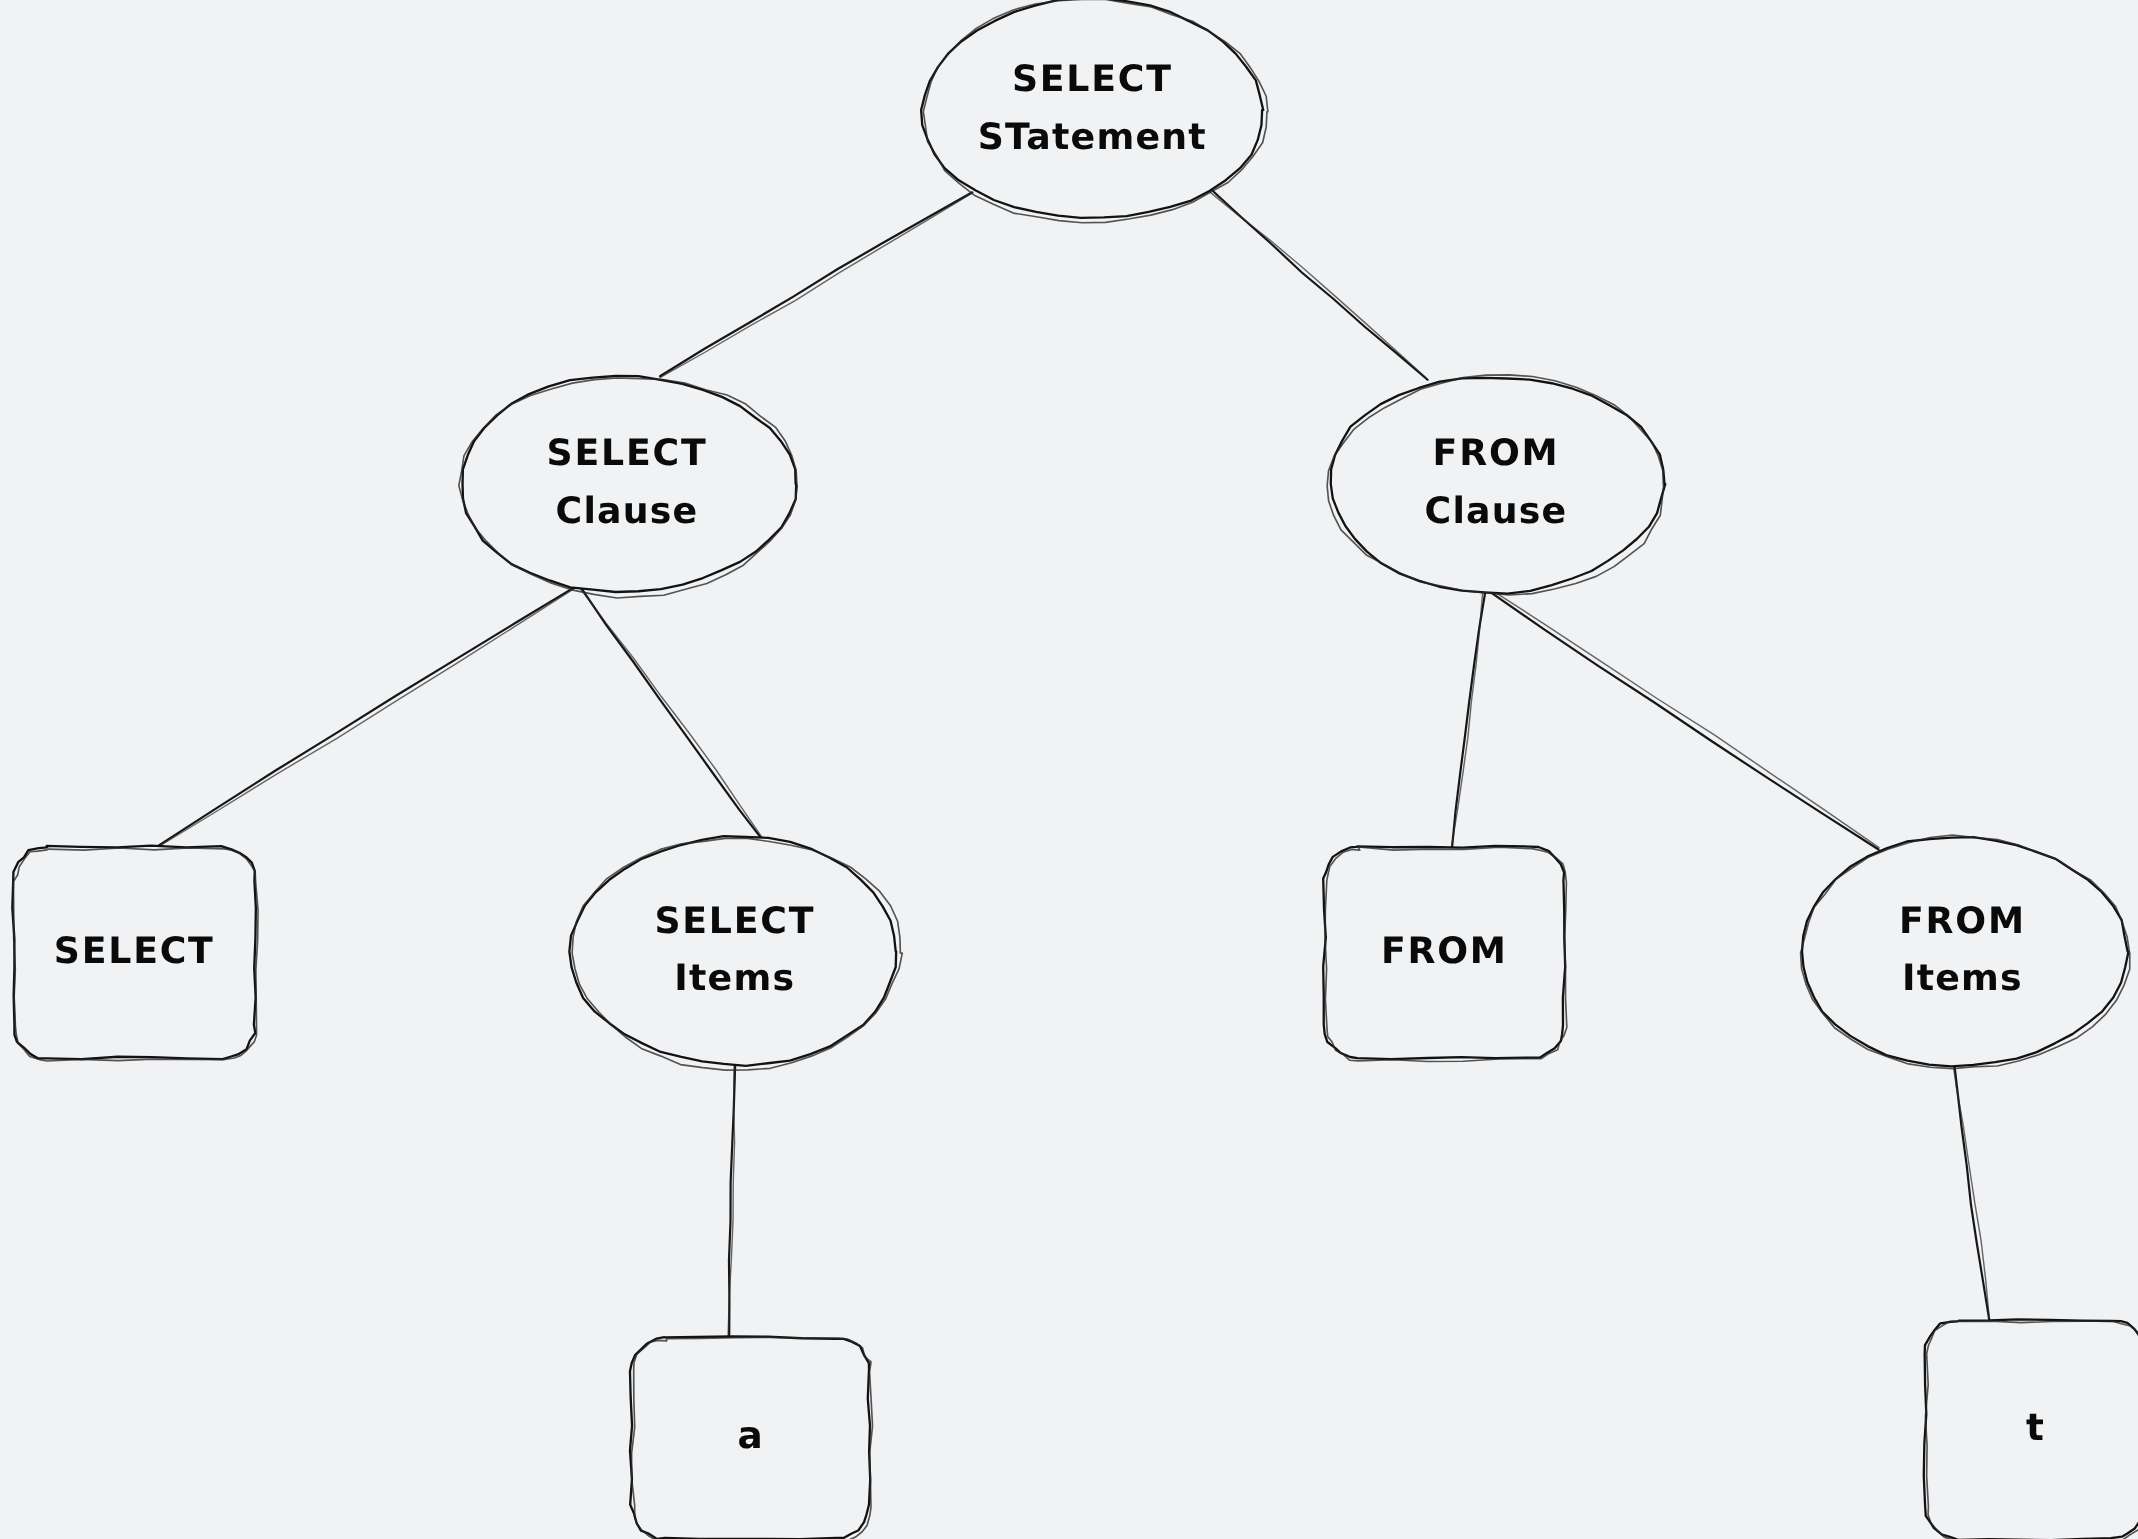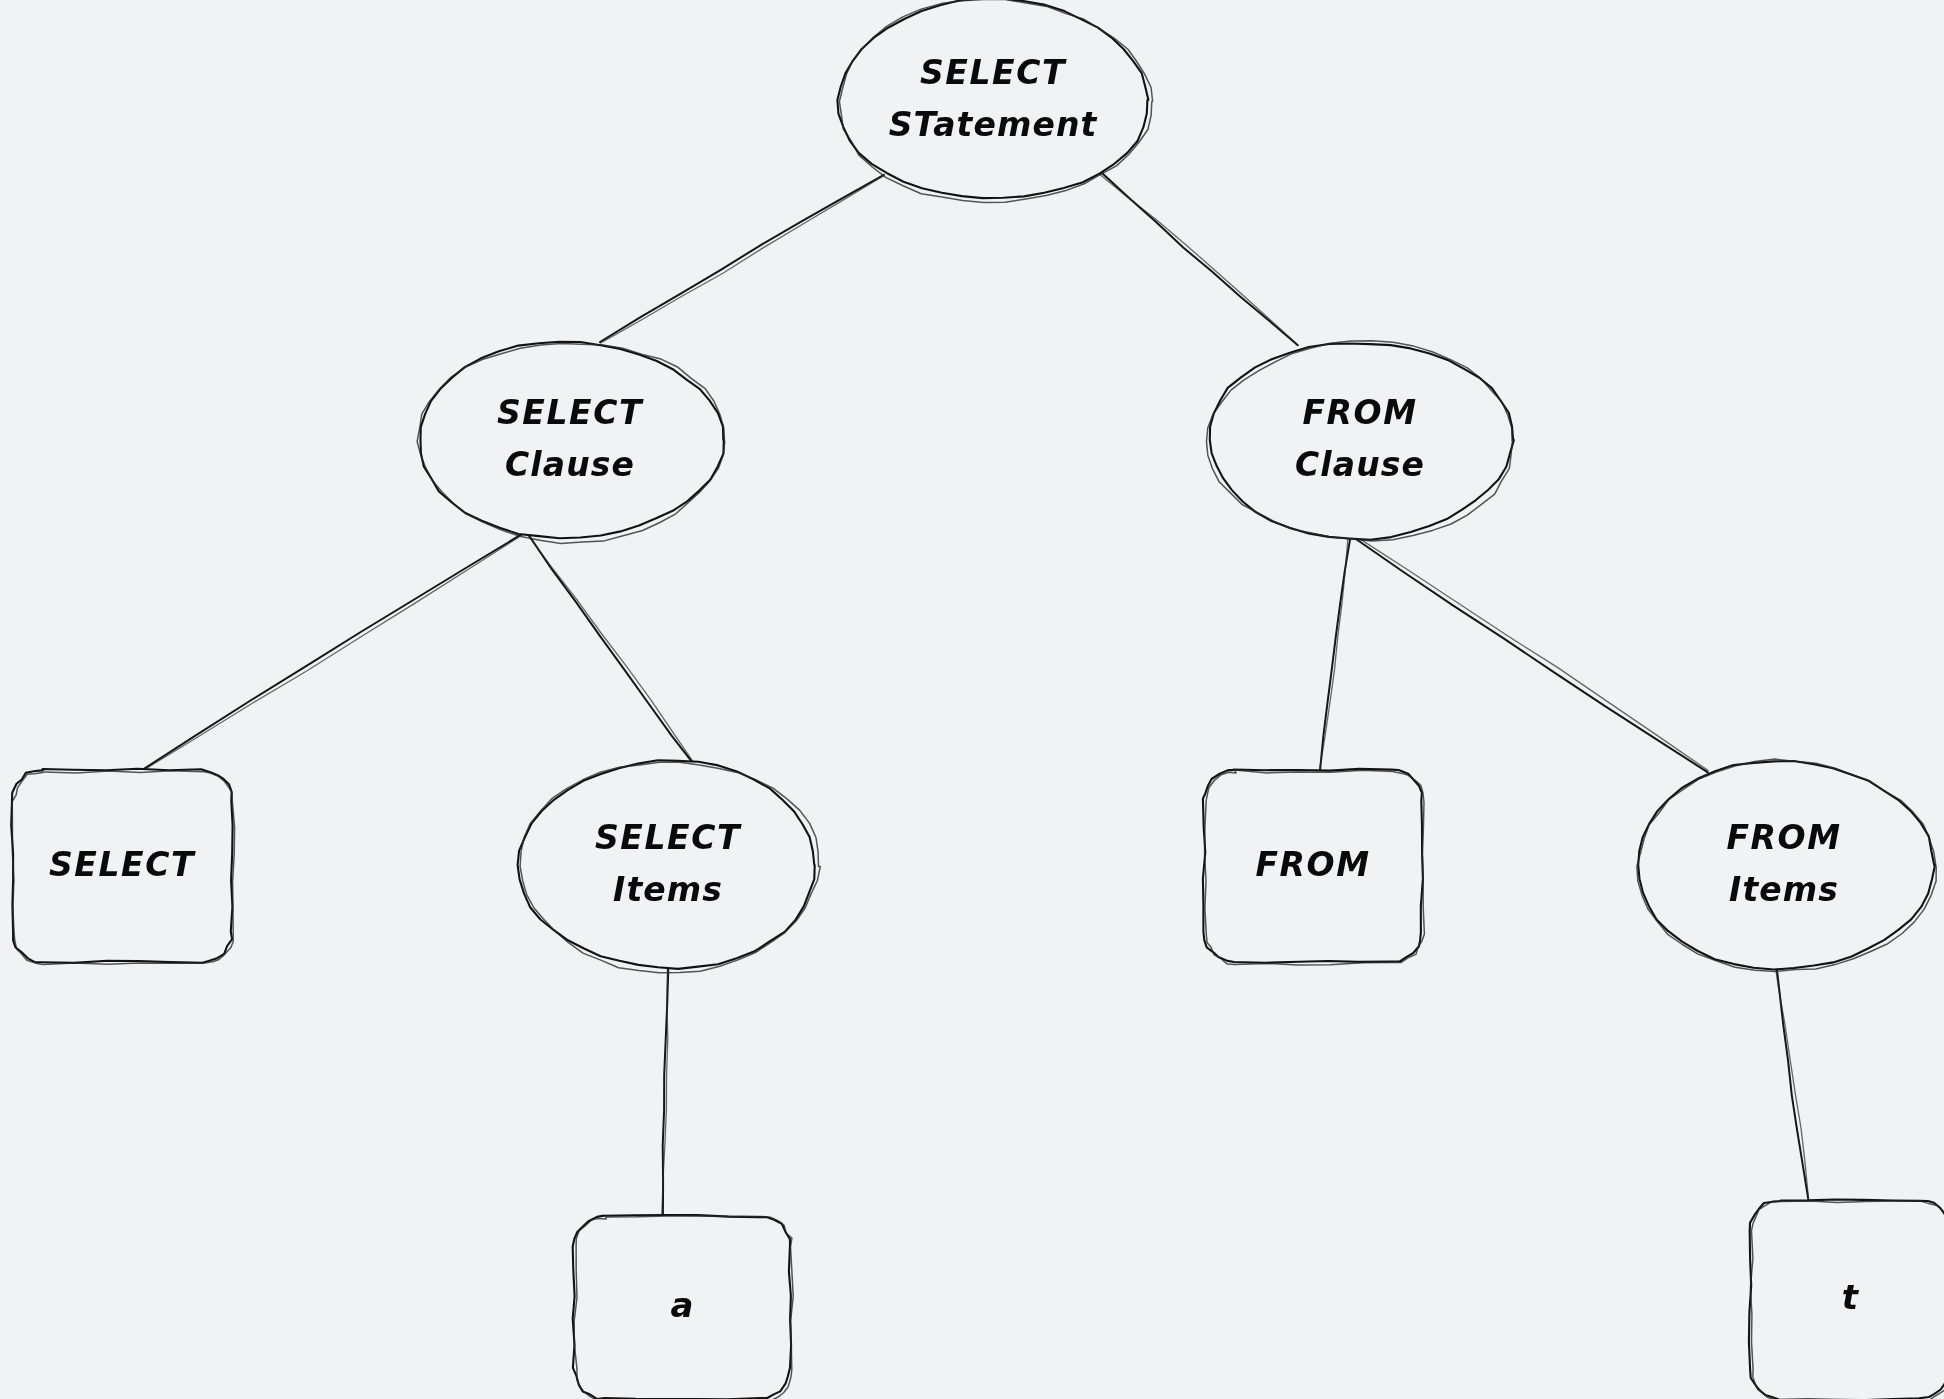--- a/index.html
+++ b/index.html
@@ -7,21 +7,20 @@
     padding: 0;
     background: #f1f2f4;
   }
   #diagram-root {
     position: relative;
     width: 1944px;
     height: 1399px;
     background: #f1f2f4;
     overflow: hidden;
     font-family: "DejaVu Sans", sans-serif;
-    font-style: italic;
   }
   svg#tree-canvas {
     position: absolute;
     top: 0;
     left: 0;
     width: 1944px;
     height: 1399px;
     display: block;
   }
   .node-shape {

